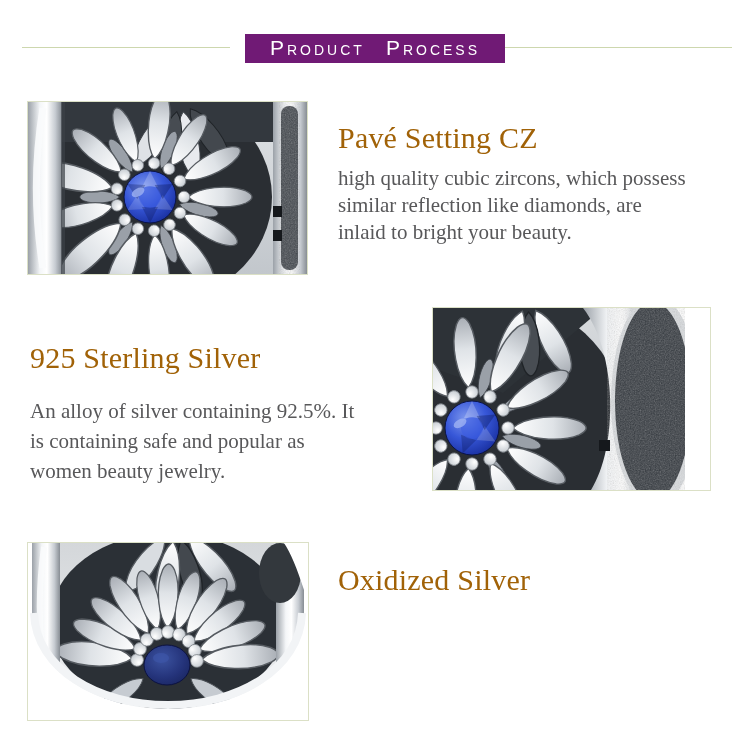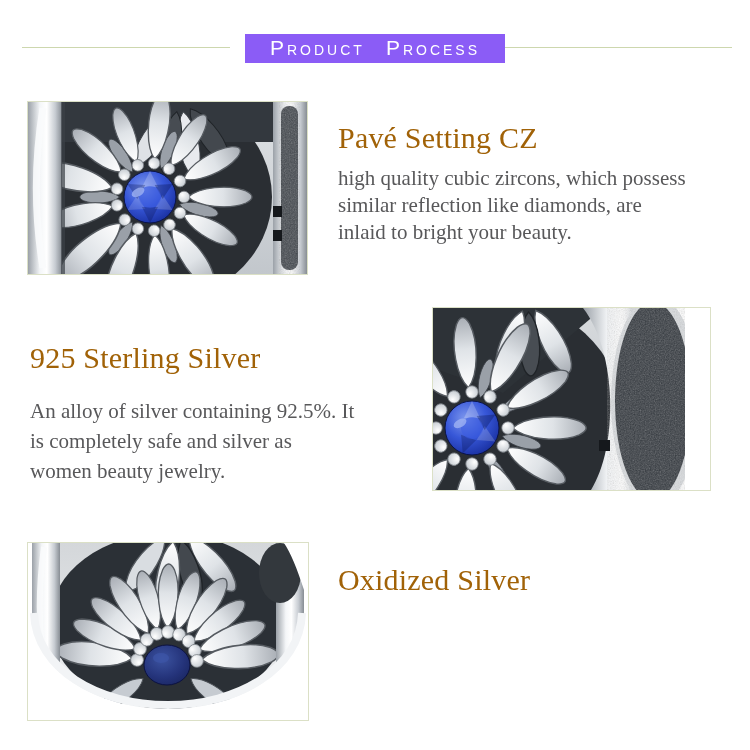--- a/index.html
+++ b/index.html
@@ -6,21 +6,21 @@
   #canvas{
     position:relative;width:750px;height:750px;background:#ffffff;overflow:hidden;
     font-family:"Liberation Serif", serif;
   }
   
   .rule{position:absolute;height:1px;background:#cdd7ae;}
   #rule-left{left:22px;top:47px;width:208px;}
   #rule-right{left:505px;top:47px;width:227px;}
   #banner{
     position:absolute;left:245px;top:34px;width:260px;height:29px;
-    background:#8b5cf6;color:#ffffff;
+    background:#701a75;color:#ffffff;
     display:flex;align-items:center;justify-content:center;
     font-family:"Liberation Sans", sans-serif;
   }
   .banner-word{display:inline-block;font-size:14px;letter-spacing:3px;line-height:29px;}
   .banner-word::first-letter{font-size:21px;}
   .banner-word + .banner-word{margin-left:21px;}
   
   .photo{
     position:absolute;border:1px solid #dbe0c6;box-sizing:border-box;background:#f2f3f4;
   }
@@ -175,21 +175,21 @@
       <div>high quality cubic zircons, which possess</div>
       <div>similar reflection like diamonds, are</div>
       <div>inlaid to bright your beauty.</div>
     </div>
   </div>
 
   <div id="txt-2" class="txt">
     <h2>925 Sterling Silver</h2>
     <div class="body-lines">
       <div>An alloy of silver containing 92.5%. It</div>
-      <div>is completely safe and silver as</div>
+      <div>is containing safe and popular as</div>
       <div>women beauty jewelry.</div>
     </div>
   </div>
 
   <div id="photo-2" class="photo">
     <svg viewBox="0 0 277 182" preserveAspectRatio="none">
       <defs>
         <linearGradient id="base-b" x1="0" y1="0" x2="0" y2="1">
           <stop offset="0" stop-color="#d7dadd"></stop>
             <stop offset="1" stop-color="#bfc4c9"></stop>

